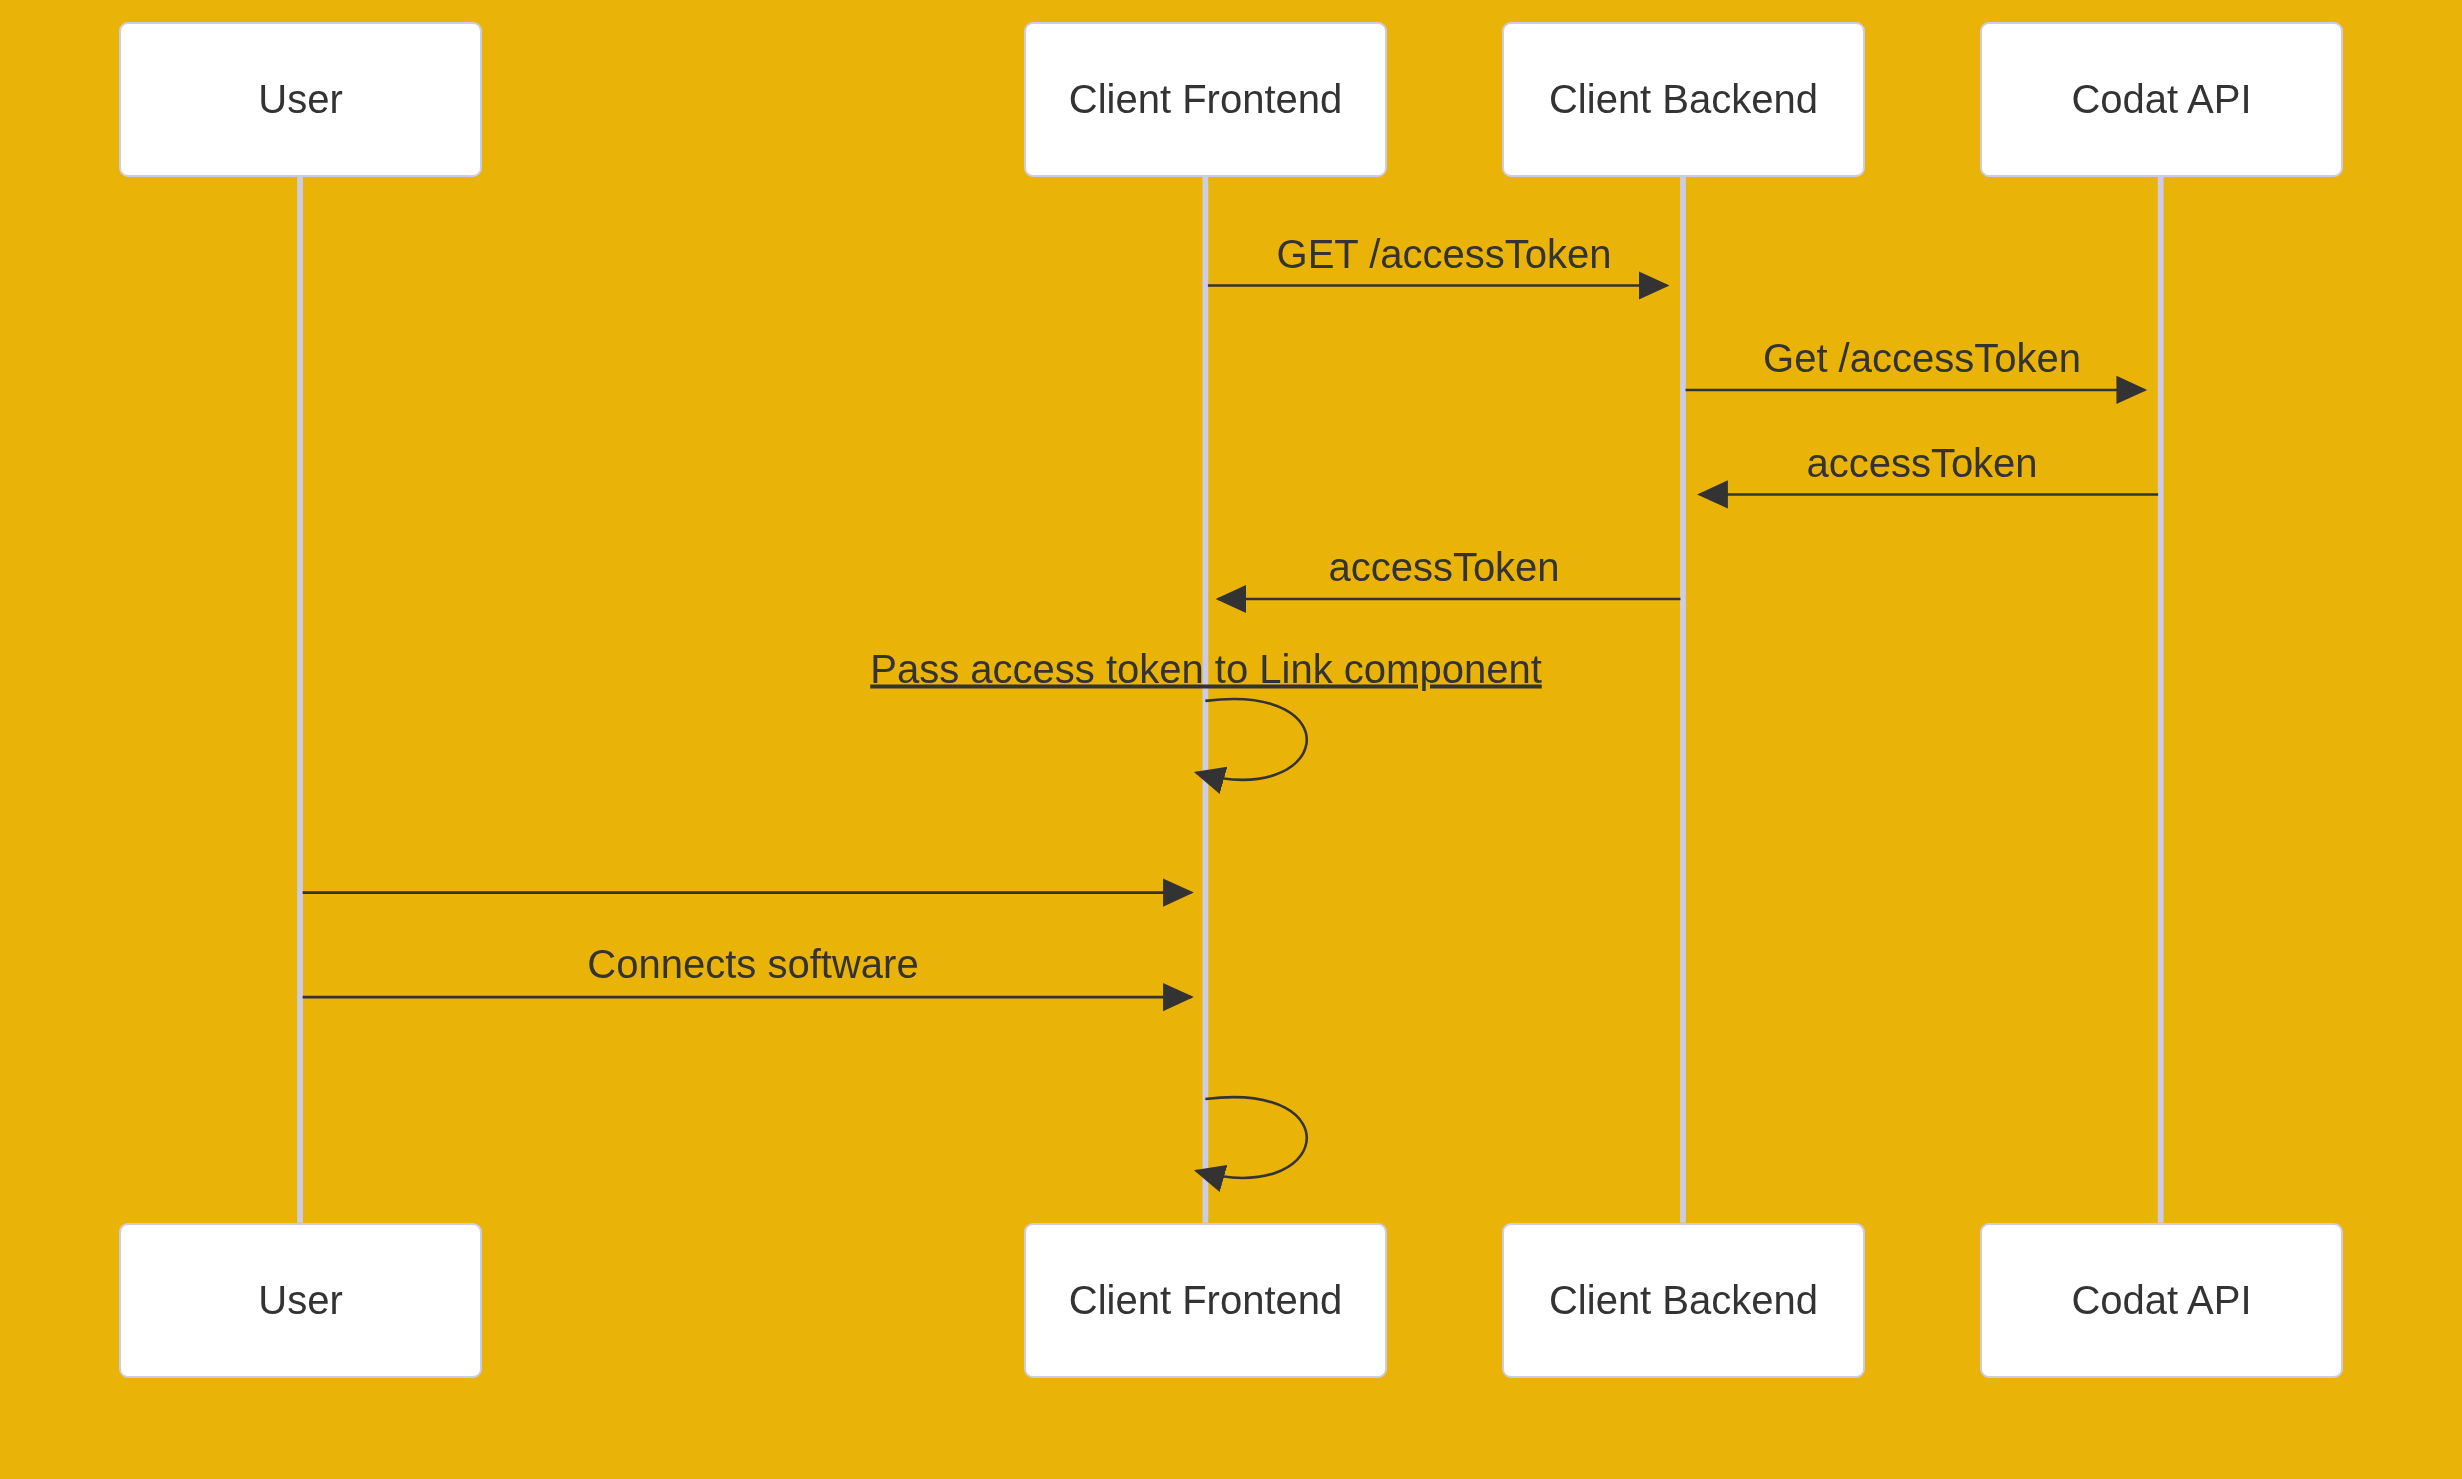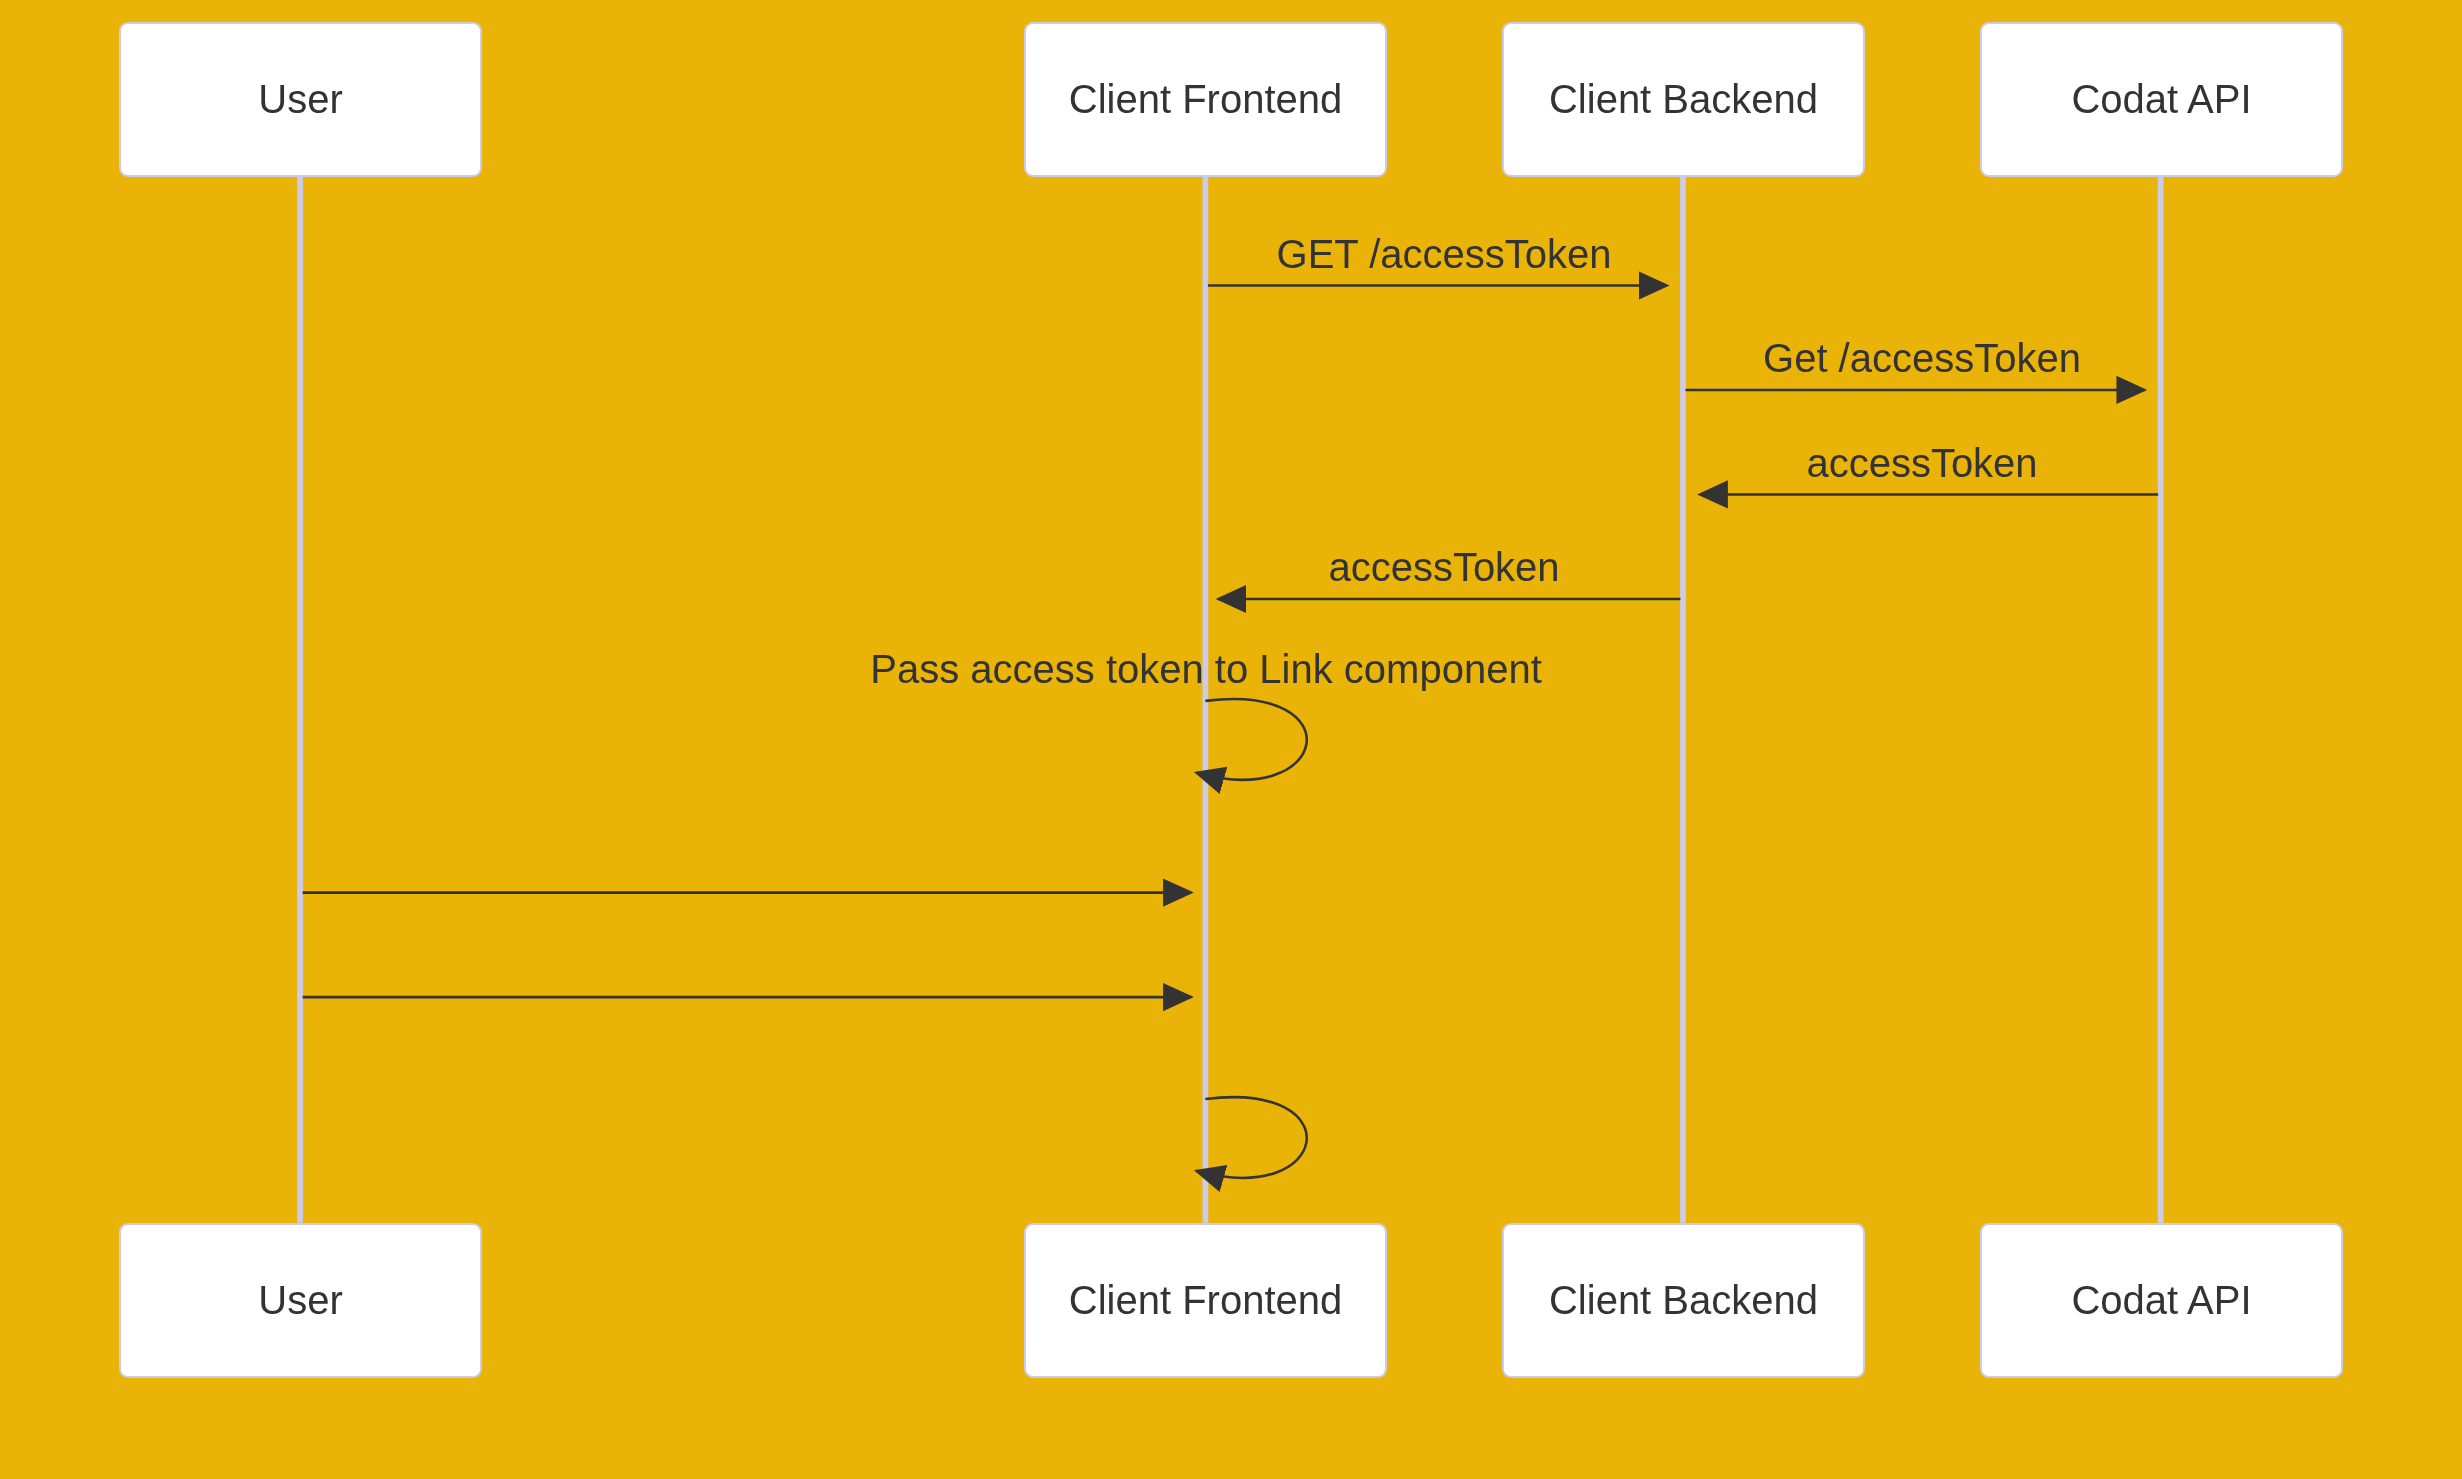--- a/index.html
+++ b/index.html
@@ -74,16 +74,17 @@
 
   <div class="actor-box" style="left:119px; top:1223px;">User</div>
   <div class="actor-box" style="left:1024px; top:1223px;">Client Frontend</div>
   <div class="actor-box" style="left:1502px; top:1223px;">Client Backend</div>
   <div class="actor-box" style="left:1980px; top:1223px;">Codat API</div>
 
   <div class="msg-label" style="left:1444px; top:254px;">GET /accessToken</div>
   <div class="msg-label" style="left:1922px; top:358px;">Get /accessToken</div>
   <div class="msg-label" style="left:1922px; top:463px;">accessToken</div>
   <div class="msg-label" style="left:1444px; top:567px;">accessToken</div>
-  <div class="msg-label" style="left:1206px; top:669px;">Pass access token to Link component</div>
+  <div class="msg-label" style="left:1206px; top:669px;text-decoration:underline;">Pass access token to Link component</div>
+  <div class="msg-label" style="left:753px; top:964px;">Connects software</div>
 
 </div>
 
 
 </body></html>

